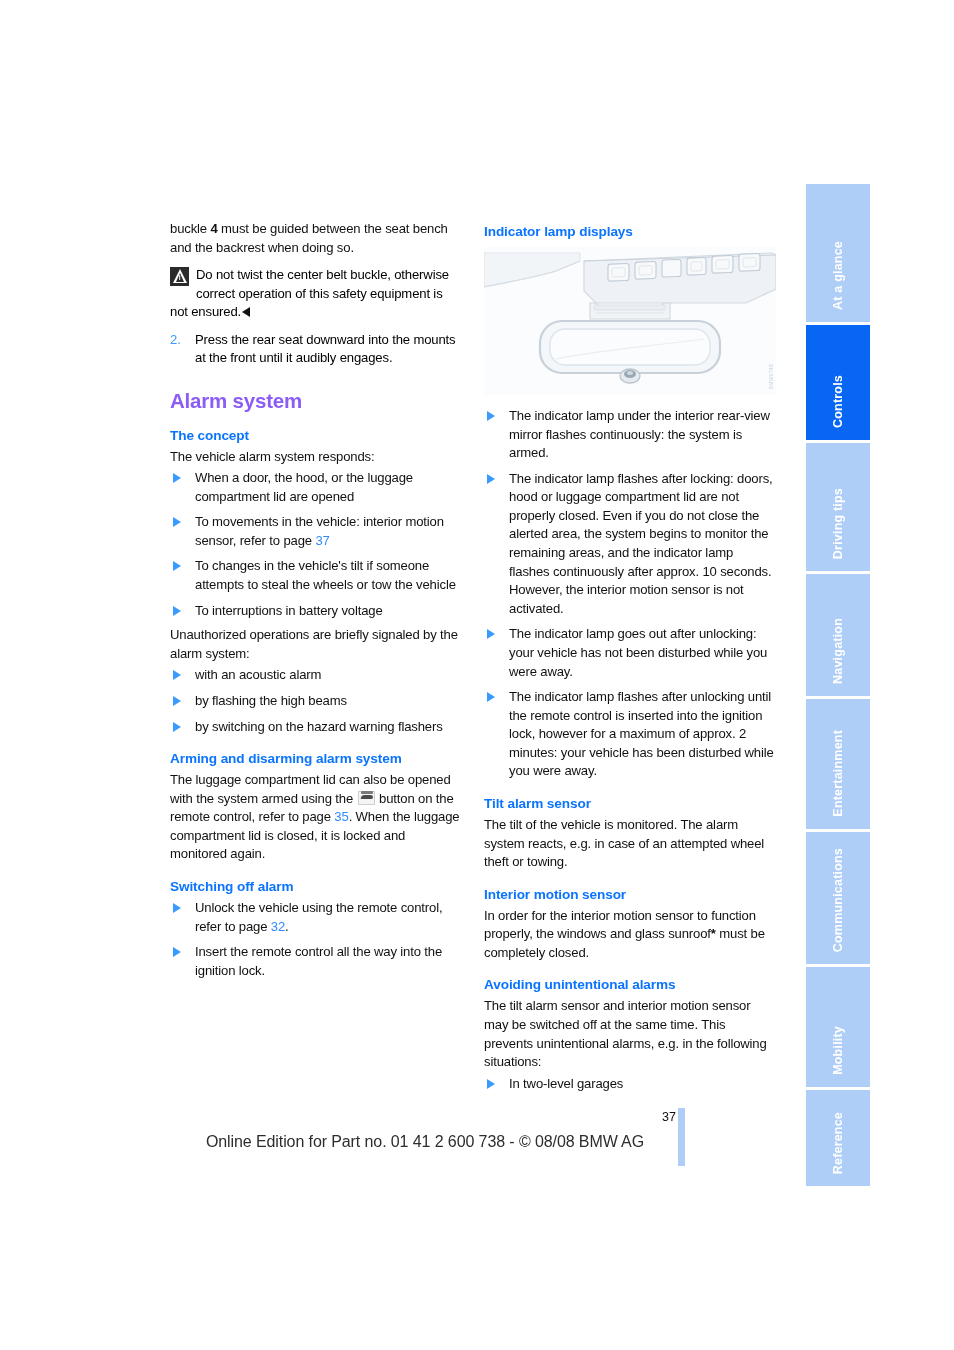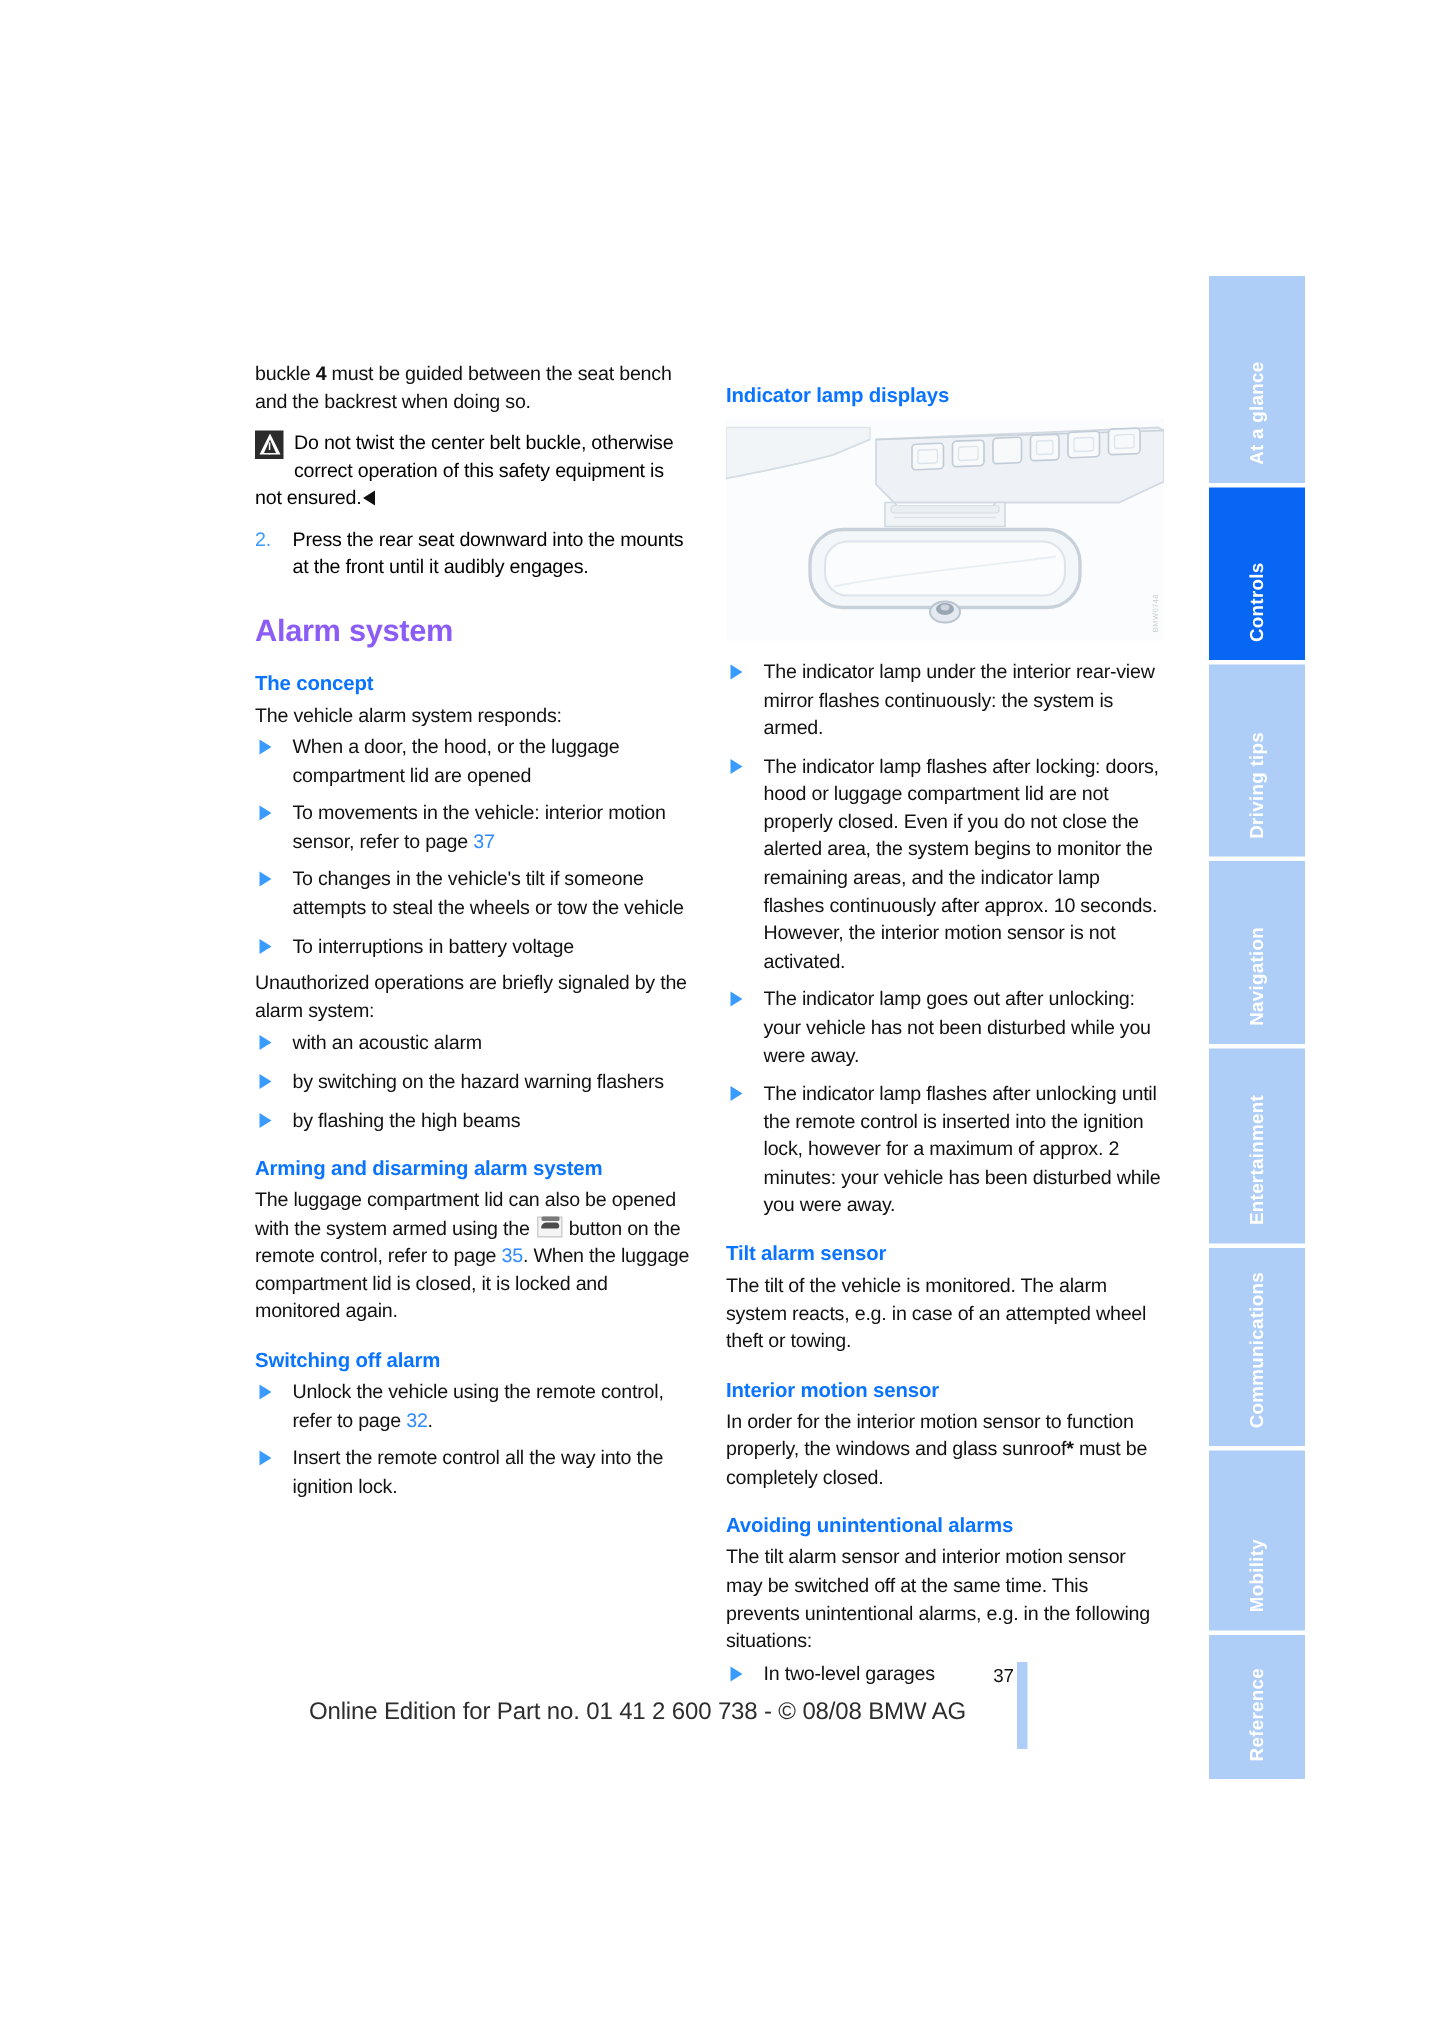--- a/index.html
+++ b/index.html
@@ -56,21 +56,21 @@
     color: #ffffff;
     letter-spacing: 0.2px;
     line-height: 1;
   }
 
   .tab.active .tab-label { color: #ffffff; }
 
   
   .col {
     position: absolute;
-    top: 240px;
+    top: 220px;
     width: 292px;
   }
   .col-left  { left: 170px; }
   .col-right { left: 484px; }
 
   
   .h1 {
     font-size: 20.5px;
     font-weight: bold;
     color: #8b5cf6;
@@ -80,21 +80,21 @@
   }
 
   .h2 {
     font-size: 13.6px;
     font-weight: bold;
     color: #0a74ff;
     letter-spacing: -0.1px;
     margin: 15px 0 3px 0;
     line-height: 1.25;
   }
-  .h2.first { margin-top: 16px; }
+  .h2.first { margin-top: 4px; }
 
   p, .body {
     font-size: 13.1px;
     line-height: 1.42;
     color: #111111;
     letter-spacing: -0.15px;
     margin: 0 0 8px 0;
   }
 
   p.tight { margin-bottom: 3px; }
@@ -348,22 +348,22 @@
         <li><span class="tri"></span><span>When a door, the hood, or the luggage compartment lid are opened</span></li>
         <li><span class="tri"></span><span>To movements in the vehicle: interior motion sensor, refer to page </span><span class="ref">37</span></li>
         <li><span class="tri"></span><span>To changes in the vehicle's tilt if someone attempts to steal the wheels or tow the vehicle</span></li>
         <li><span class="tri"></span><span>To interruptions in battery voltage</span></li>
       </ul>
 
     <p class="tight">Unauthorized operations are briefly signaled by the alarm system:</p>
 
     <ul class="bullets" id="signal-bullets">
         <li><span class="tri"></span><span>with an acoustic alarm</span></li>
+        <li><span class="tri"></span><span>by flashing the high beams</span></li>
         <li><span class="tri"></span><span>by switching on the hazard warning flashers</span></li>
-        <li><span class="tri"></span><span>by flashing the high beams</span></li>
       </ul>
 
     <h2 class="h2">Arming and disarming alarm system</h2>
     <p>
       <span>The luggage compartment lid can also be opened with the system armed using the </span><span class="trunk-icon"><span class="lid"></span><span class="body"></span></span><span> button on the remote control, refer to page </span><span class="ref">35</span><span>. When the luggage compartment lid is closed, it is locked and monitored again.</span>
     </p>
 
     <h2 class="h2">Switching off alarm</h2>
     <ul class="bullets" id="switchoff-bullets">
         <li><span class="tri"></span><span>Unlock the vehicle using the remote control, refer to page </span><span class="ref">32</span><span>.</span></li>

